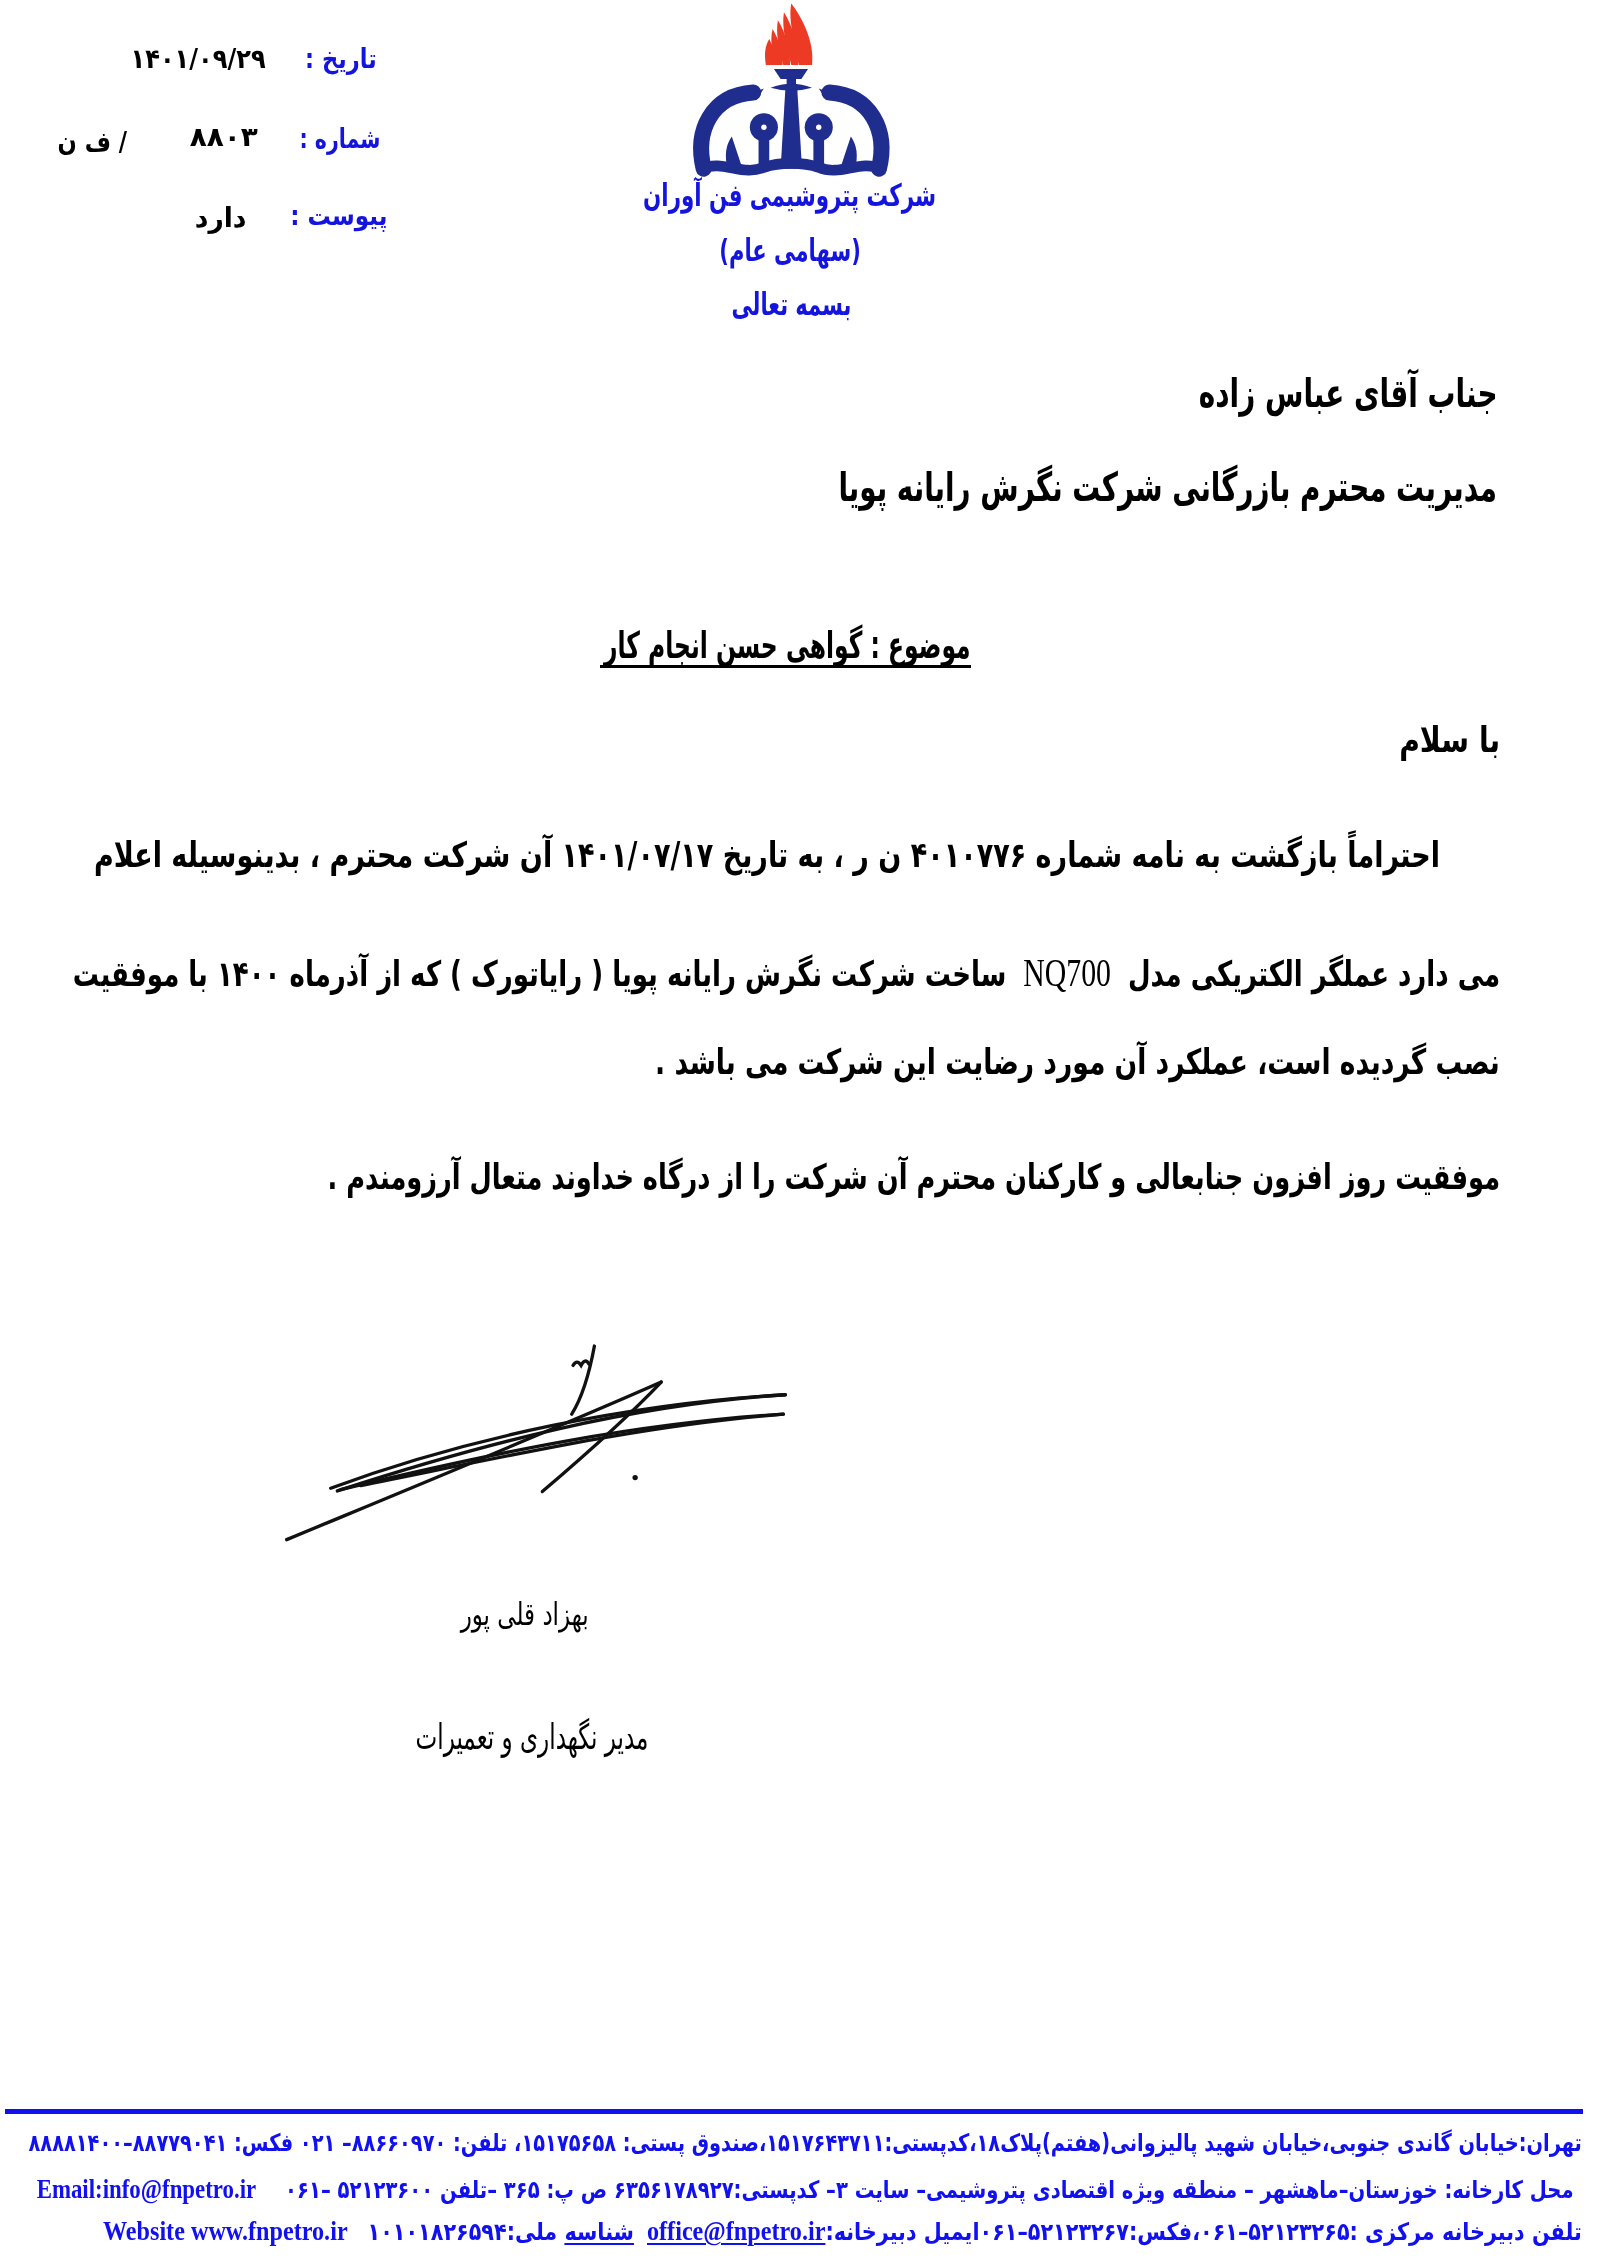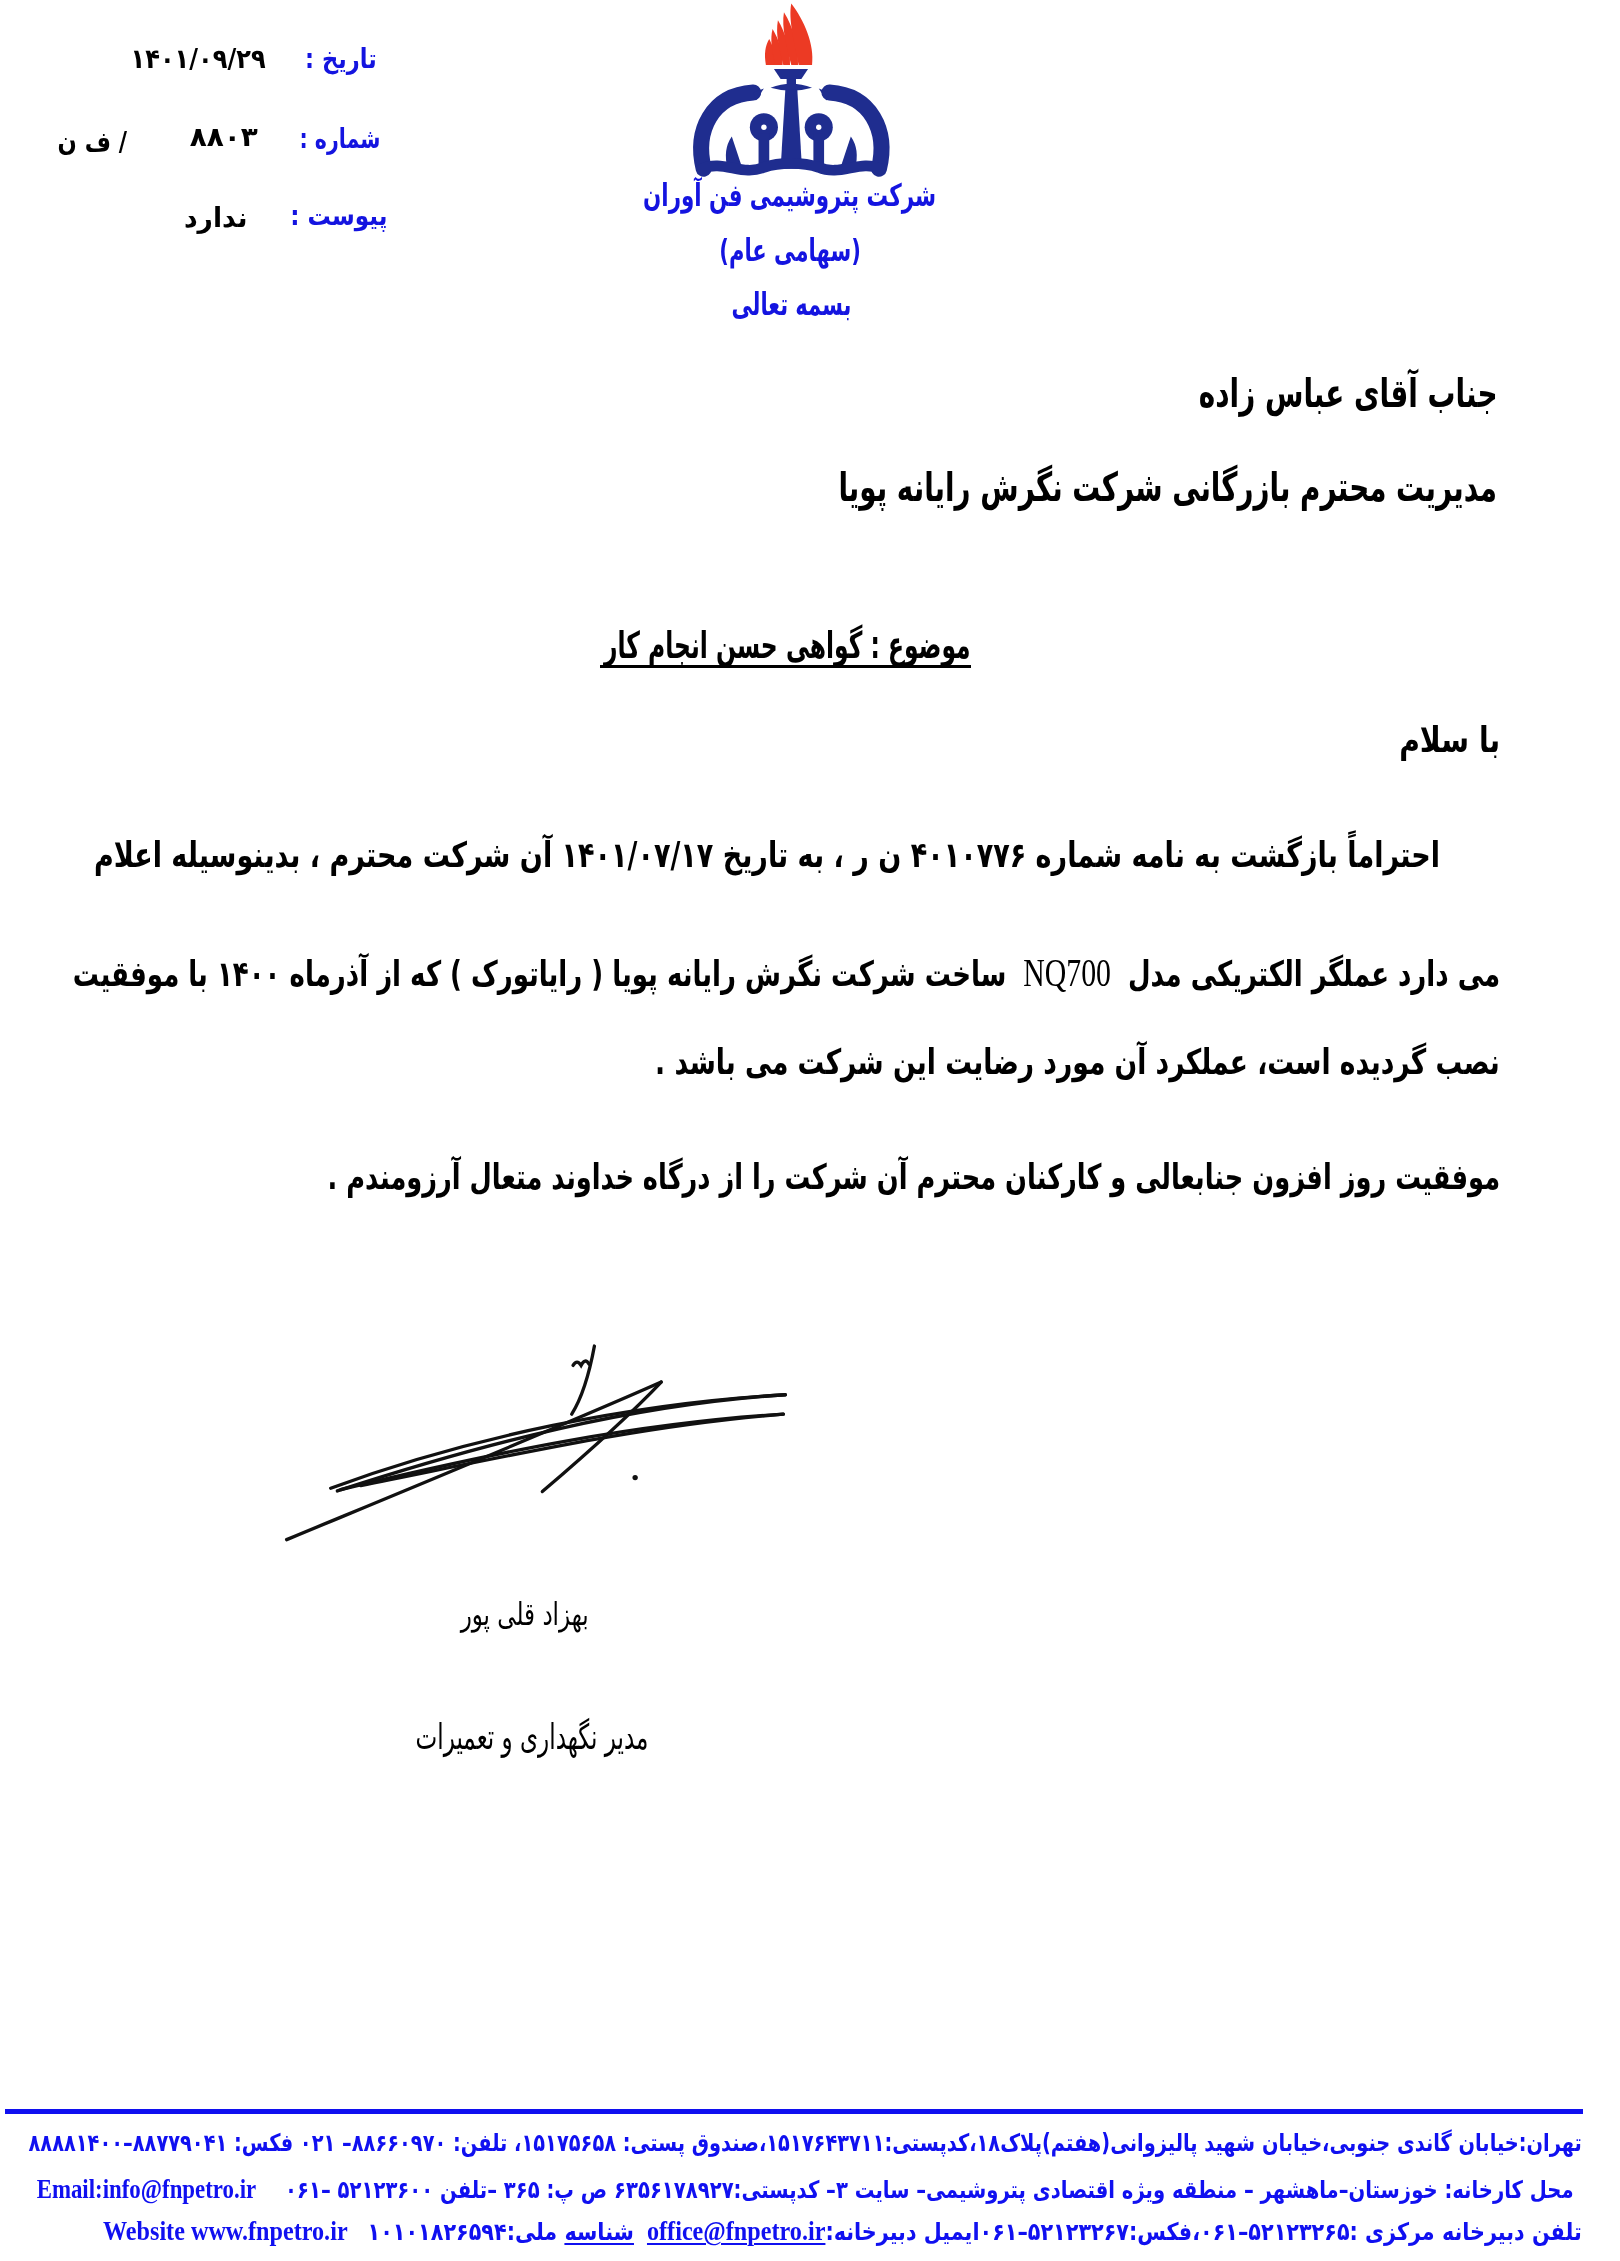--- a/index.html
+++ b/index.html
@@ -29,21 +29,21 @@
 
 <div>
   <div class="t b blue" style="right: 1244px; top: 42px; font-size: 27px; line-height: 33px; transform: scaleX(0.8357);">تاریخ :</div>
   <div class="t b" style="right: 1355px; top: 42px; font-size: 27px; line-height: 33px; transform: scaleX(0.8907);">۱۴۰۱/۰۹/۲۹</div>
 
   <div class="t b blue" style="right: 1241px; top: 122px; font-size: 27px; line-height: 33px; transform: scaleX(0.7608);">شماره :</div>
   <div class="t b" style="right: 1363px; top: 120px; font-size: 27px; line-height: 33px; transform: scaleX(1.0342);">۸۸۰۳</div>
   <div class="t b" style="right: 1494px; top: 125px; font-size: 27px; line-height: 33px; transform: scaleX(0.8369);">/ ف ن</div>
 
   <div class="t b blue" style="right: 1234px; top: 199px; font-size: 27px; line-height: 33px; transform: scaleX(0.857);">پیوست :</div>
-  <div class="t b" style="right: 1374px; top: 201px; font-size: 27px; line-height: 33px; transform: scaleX(0.9854);">ندارد</div>
+  <div class="t b" style="right: 1374px; top: 201px; font-size: 27px; line-height: 33px; transform: scaleX(0.9854);">دارد</div>
 </div>
 
 <svg style="left:689px;top:0px;width:214px;height:201px;" viewBox="0 0 320 300">
   <g fill="var(--logo-flame)">
     <path d="M115,97 C112,80 114,68 120,58 C126,70 131,84 130,97 Z"></path>
     <path d="M129,97 C124,76 121,58 125,43 C134,58 141,78 140,97 Z"></path>
     <path d="M141,97 C135,74 129,50 133,30 C144,48 152,74 151,97 Z"></path>
     <path d="M153,97 C146,70 138,40 142,18 C156,40 164,70 163,97 Z"></path>
     <path d="M164,97 C158,66 148,28 153,5 C172,30 188,66 184,97 Z"></path>
   </g>

